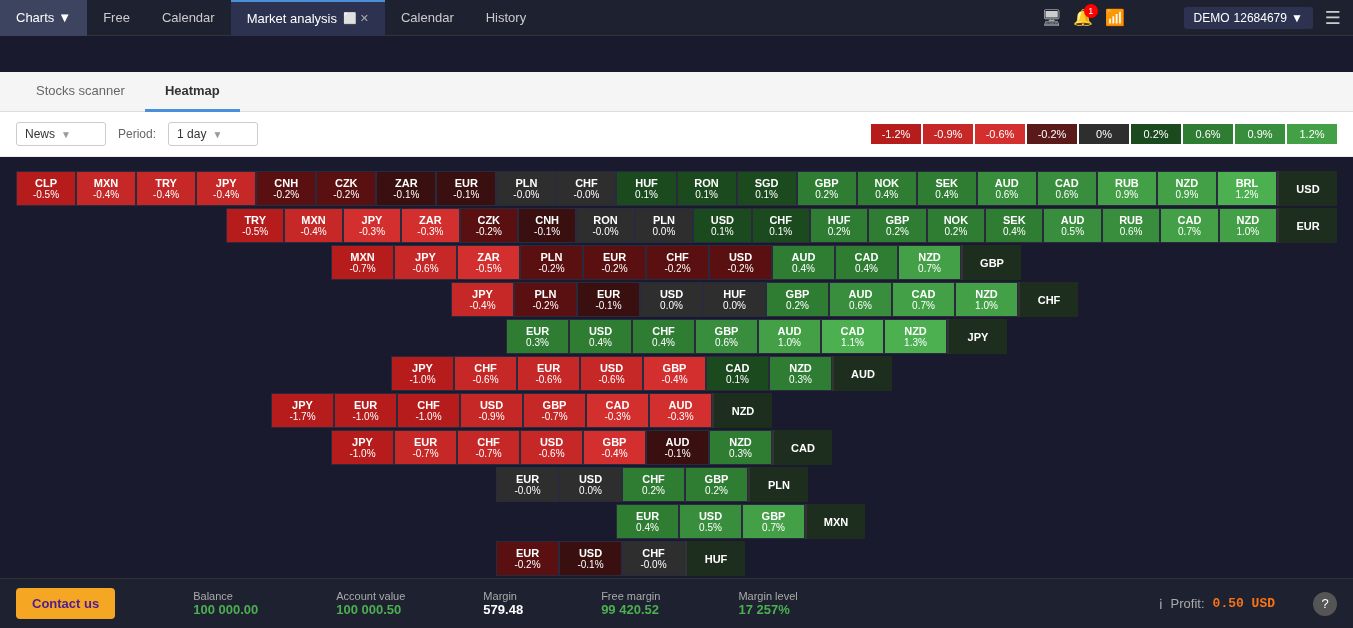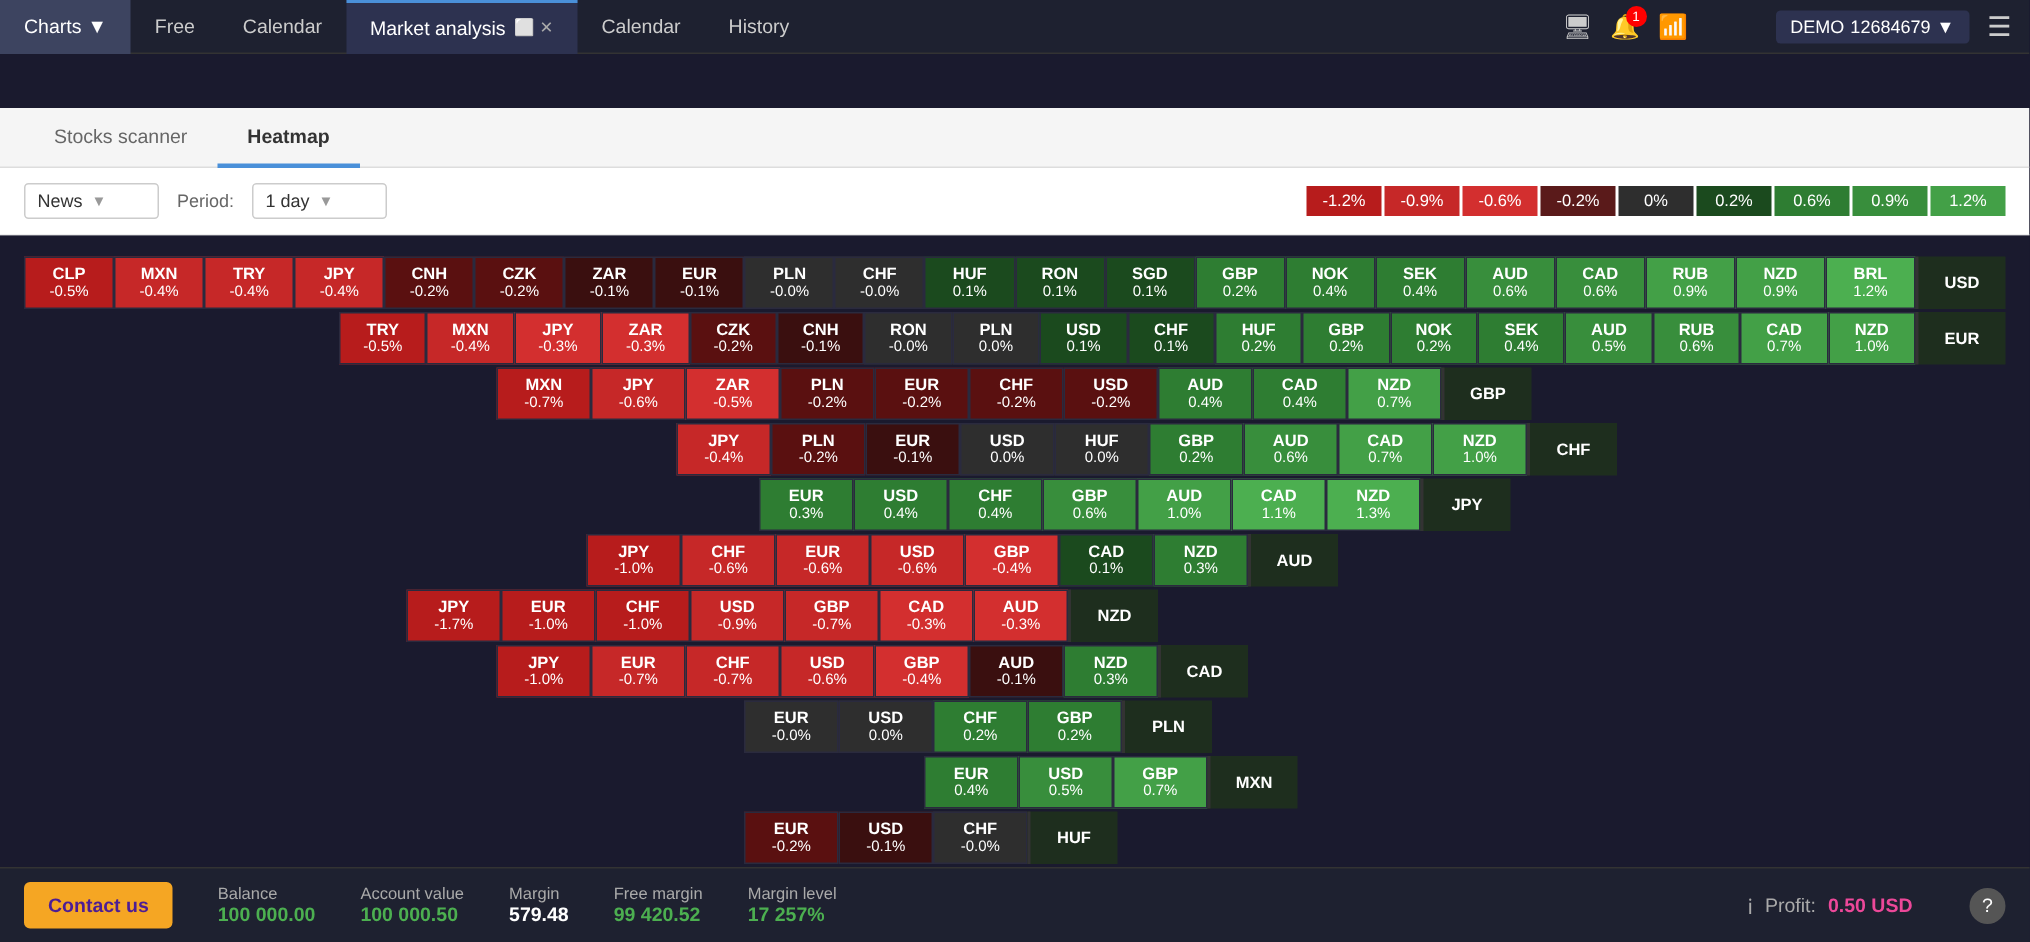--- a/index.html
+++ b/index.html
@@ -45,26 +45,26 @@
     .cell .sym { font-weight: bold; font-size: 11px; }
     .cell .pct { font-size: 10px; }
 
     
     .hmap-row { display: flex; align-items: flex-start; margin-bottom: 2px; }
     .row-label { display: flex; align-items: center; justify-content: center; min-width: 60px; color: #fff; font-size: 11px; font-weight: bold; }
 
     
     .bottom-bar { display: flex; align-items: center; background: #1e2130; height: 50px; border-top: 1px solid #333; padding: 0 16px; gap: 30px; position: fixed; bottom: 0; left: 0; right: 0; }
     .contact-btn { background: #f5a623; color: #4c1d95; padding: 8px 16px; border-radius: 4px; cursor: pointer; font-size: 13px; font-weight: bold; white-space: nowrap; }
-    .stat-group { display: flex; flex-direction: column; }
+    .stat-group { display: flex; flex-direction: column; margin-left: 48px; }
     .stat-label { color: #aaa; font-size: 11px; }
     .stat-value { color: #4caf50; font-size: 13px; font-weight: bold; }
     .stat-value.white { color: #fff; }
     .profit-section { margin-left: auto; display: flex; align-items: center; gap: 8px; color: #aaa; font-size: 13px; }
-    .profit-value { color: #ec4899; font-weight: bold; }
+    .profit-value { color: #f97316; font-weight: bold; font-family: Liberation Mono, monospace; }
     .help-btn { background: #555; color: #fff; border-radius: 50%; width: 24px; height: 24px; display: flex; align-items: center; justify-content: center; cursor: pointer; font-size: 13px; margin-left: 8px; }
   </style>
 </head>
 <body>
 
 <div class="top-nav">
   <div class="nav-item nav-charts">
     <span>Charts</span>
     <span>▼</span>
   </div>

